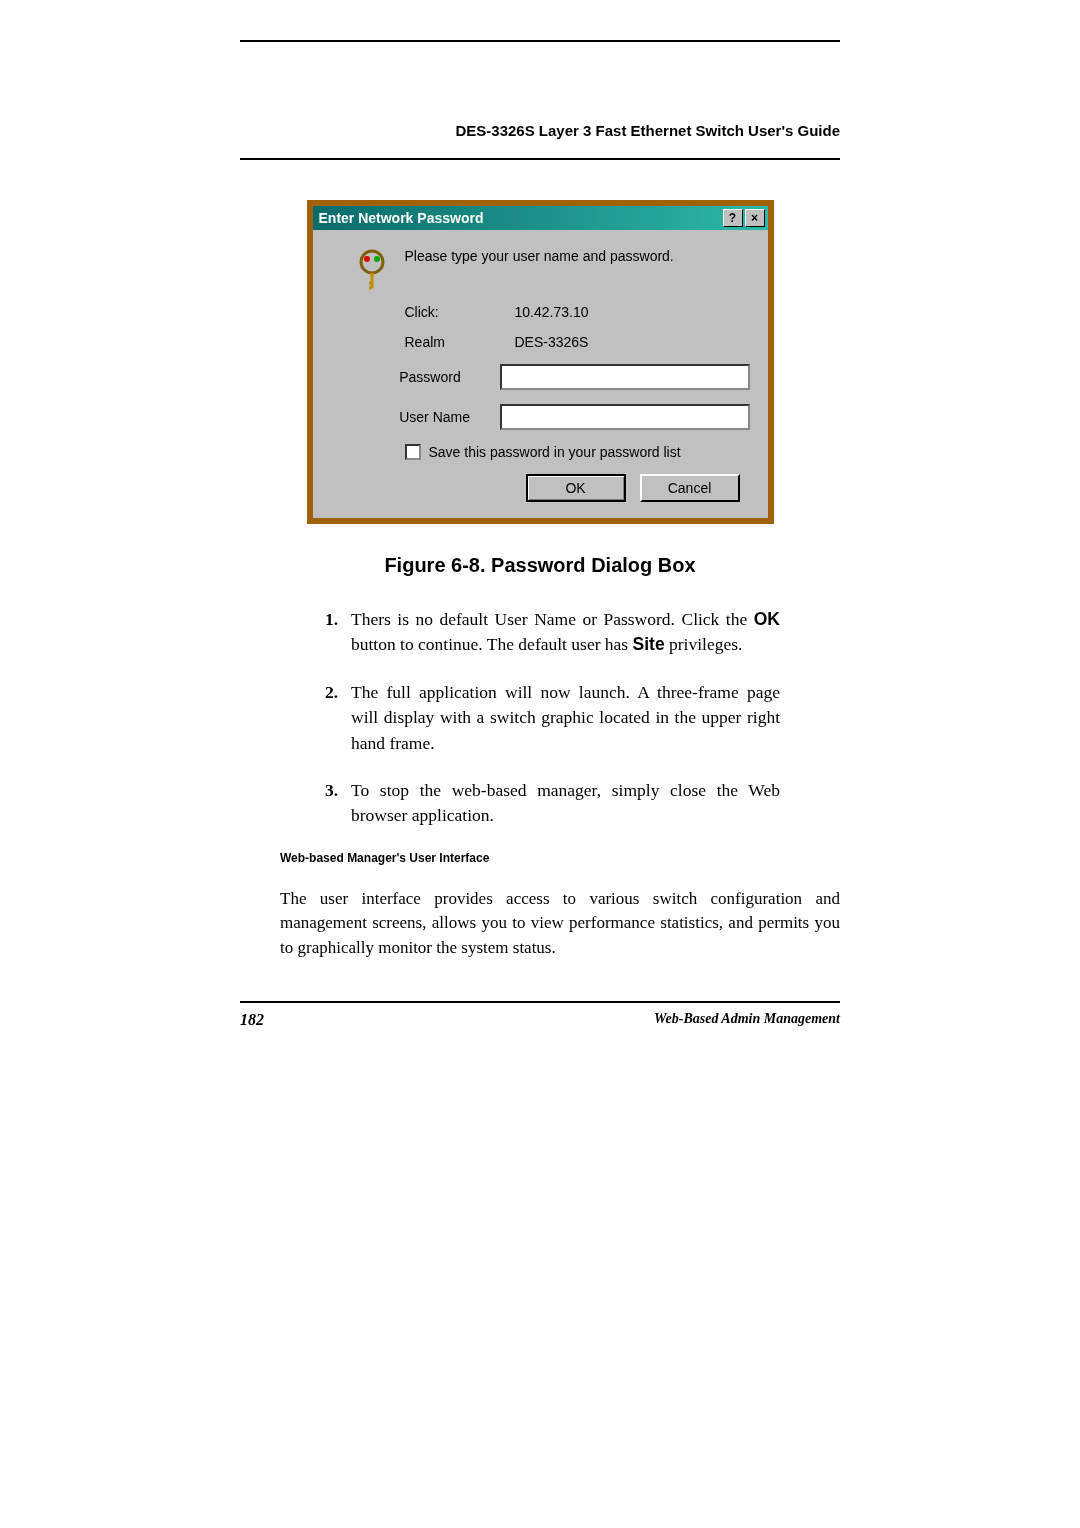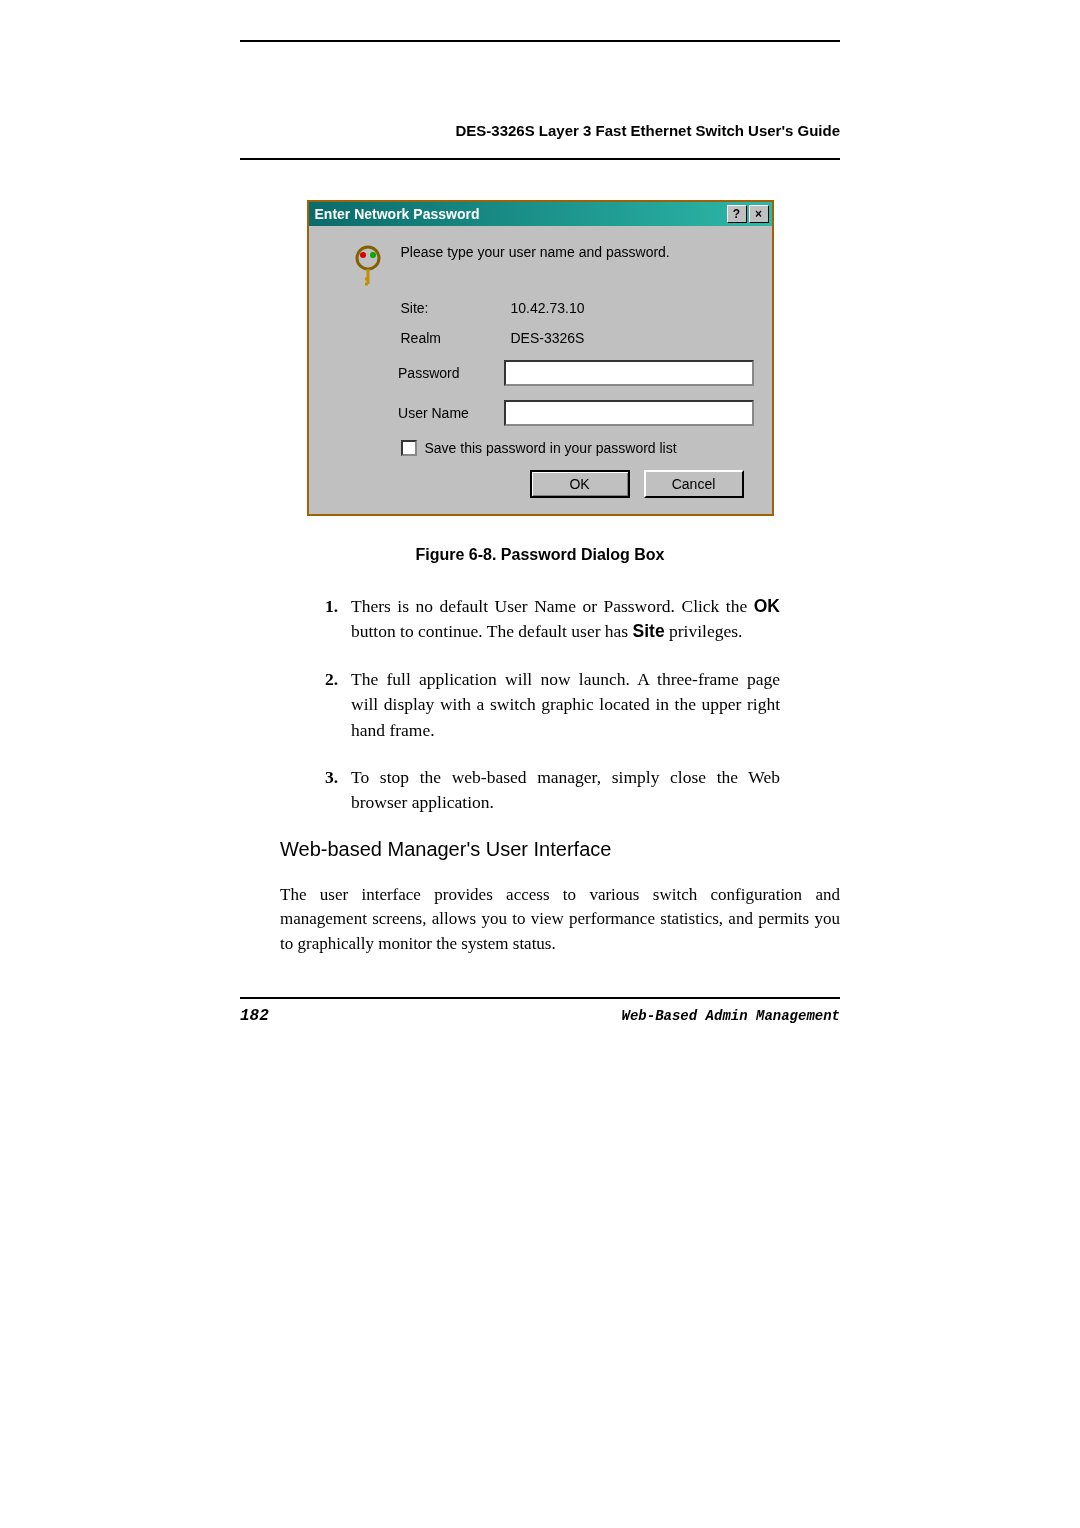--- a/index.html
+++ b/index.html
@@ -28,21 +28,21 @@
     .header-rule {
       border-top: 2px solid #000;
       margin: 0 240px 40px 240px;
     }
     .dialog-wrap {
       margin: 0 240px 30px 240px;
       display: flex;
       justify-content: center;
     }
     .dialog {
-      border: 2px solid #a16207;
+      border: 6px solid #a16207;
       width: 467px;
       background: #c0c0c0;
       font-family: 'MS Sans Serif', Tahoma, Arial, sans-serif;
       font-size: 14px;
     }
     .titlebar {
       background: linear-gradient(to right, #0a6b6b, #2db8a8);
       color: #fff;
       font-weight: bold;
       padding: 3px 3px 3px 6px;
@@ -94,55 +94,54 @@
       border-right-color: #404040; border-bottom-color: #404040;
       font-family: inherit; font-size: 14px;
       text-align: center;
       display: flex; align-items: center; justify-content: center;
     }
     .ok-btn { border: 2px solid #000; box-shadow: inset 1px 1px 0 #fff, inset -1px -1px 0 #808080; }
     .caption {
       text-align: center;
       font-family: Arial, sans-serif;
       font-weight: bold;
-      font-size: 16px;
+      font-size: 20px;
       margin: 0 240px 30px 240px;
     }
     .list {
       margin: 0 300px 0 325px;
       font-size: 17.5px;
       line-height: 1.45;
       text-align: justify;
     }
     .list-item { display: flex; margin-bottom: 22px; }
     .list-num { font-weight: bold; width: 26px; flex-shrink: 0; }
     .list-text { flex: 1; }
     .list-text b { font-family: Arial, sans-serif; }
     .section-heading {
       font-family: Arial, sans-serif;
-      font-weight: normal;
-      font-size: 20px;
+      font-weight: bold;
+      font-size: 12px;
       margin: 16px 240px 22px 280px;
     }
     .paragraph {
       margin: 0 240px 0 280px;
       font-size: 17px;
       line-height: 1.45;
       text-align: justify;
     }
     .footer-rule {
       border-top: 2px solid #000;
       margin: 40px 240px 8px 240px;
     }
     .footer {
       display: flex;
       justify-content: space-between;
       margin: 0 240px 17px 240px;
-      font-family: Liberation Mono, monospace;
-      align-items: center;
+      font-family: Liberation Serif, serif;
     }
     .page-num { font-style: italic; font-weight: bold; font-size: 16px; }
     .footer-title { font-style: italic; font-weight: bold; font-size: 14px; }
   </style>
 </head>
 <body>
 
 <div class="page-wrap">
   <div class="top-rule"></div>
 
@@ -165,21 +164,21 @@
               <circle cx="18" cy="14" r="11" fill="none" stroke="#806000" stroke-width="3"></circle>
               <circle cx="13" cy="11" r="3" fill="#d00"></circle>
               <circle cx="23" cy="11" r="3" fill="#0a0"></circle>
               <path d="M18 25 L18 40 M15 35 L18 35 M15 40 L18 40" stroke="#c09000" stroke-width="3" fill="none"></path>
             </svg>
           </div>
           <div class="val-cell">Please type your user name and password.</div>
         </div>
         <div class="row">
           <div class="icon-cell"></div>
-          <div class="lbl-cell">Site:</div>
+          <div class="lbl-cell">Click:</div>
           <div class="val-cell">10.42.73.10</div>
         </div>
         <div class="row">
           <div class="icon-cell"></div>
           <div class="lbl-cell">Realm</div>
           <div class="val-cell">DES-3326S</div>
         </div>
         <div class="row">
           <div class="icon-cell"></div>
           <div class="lbl-cell">Password</div>

